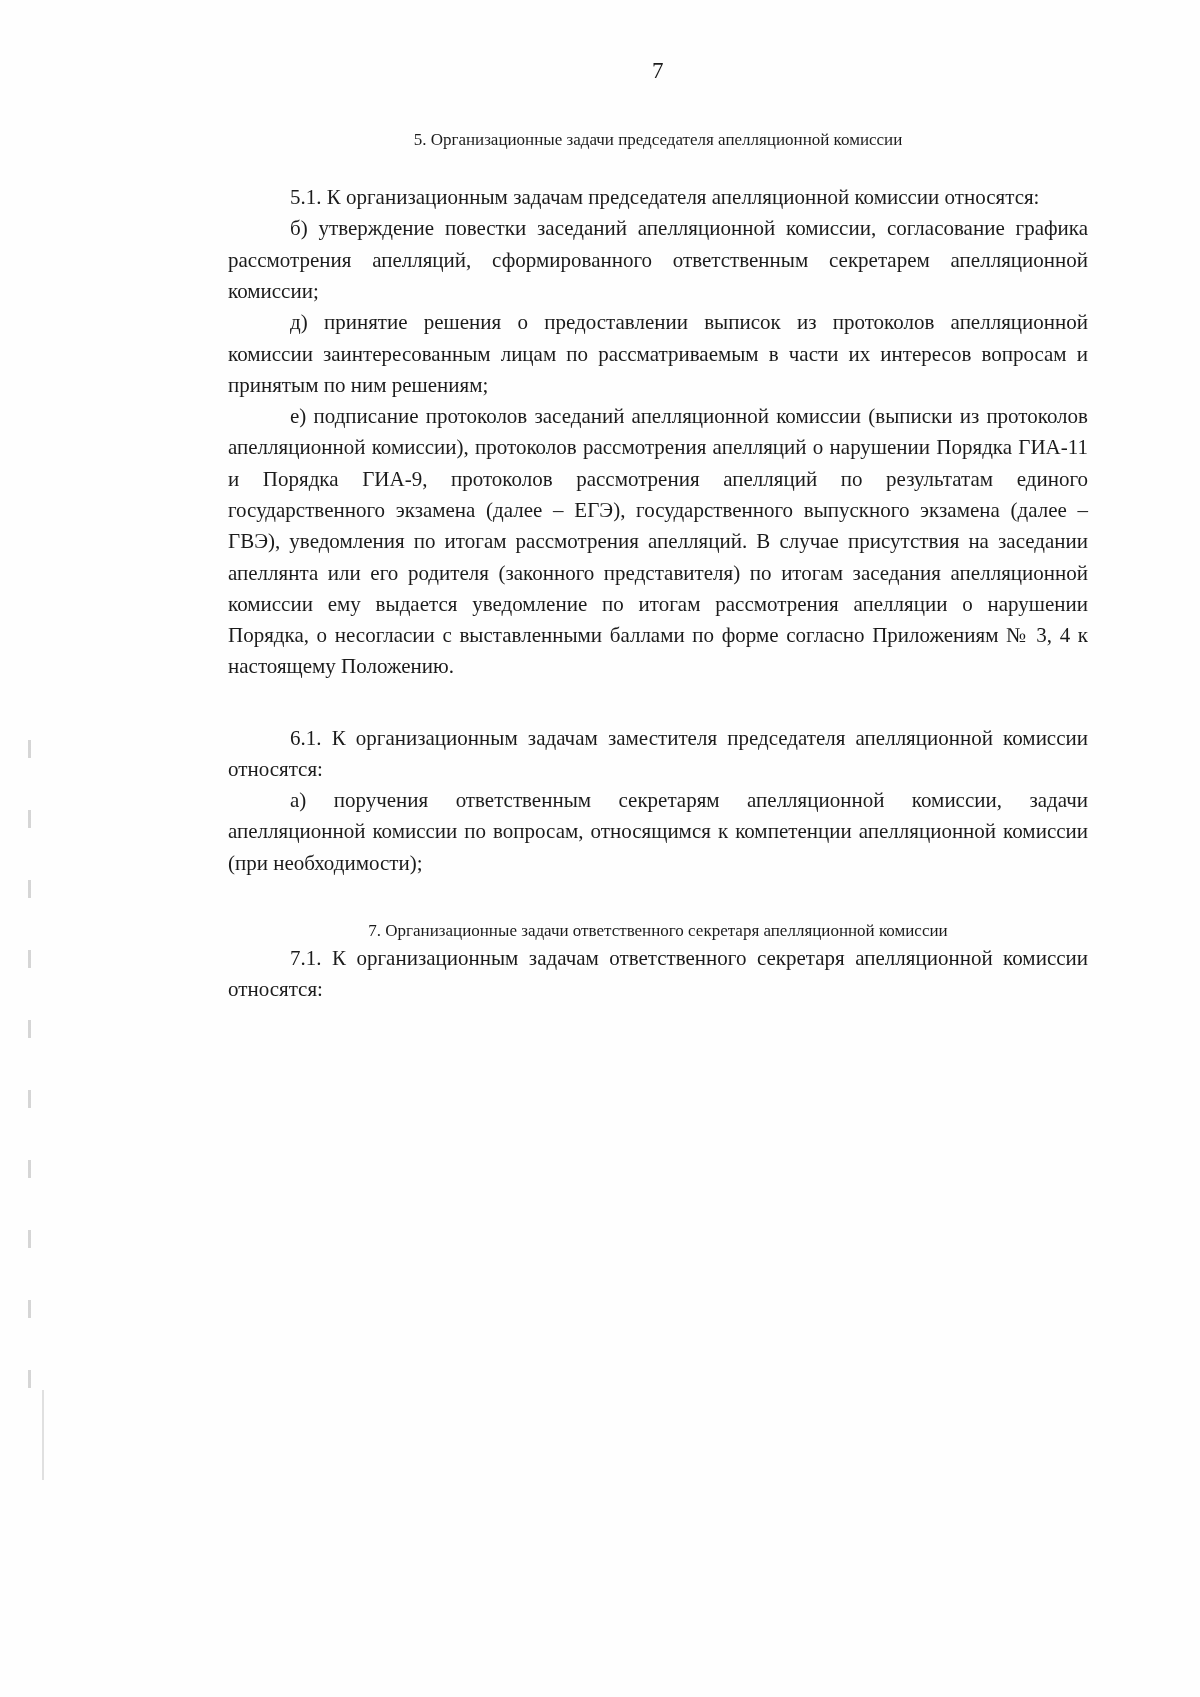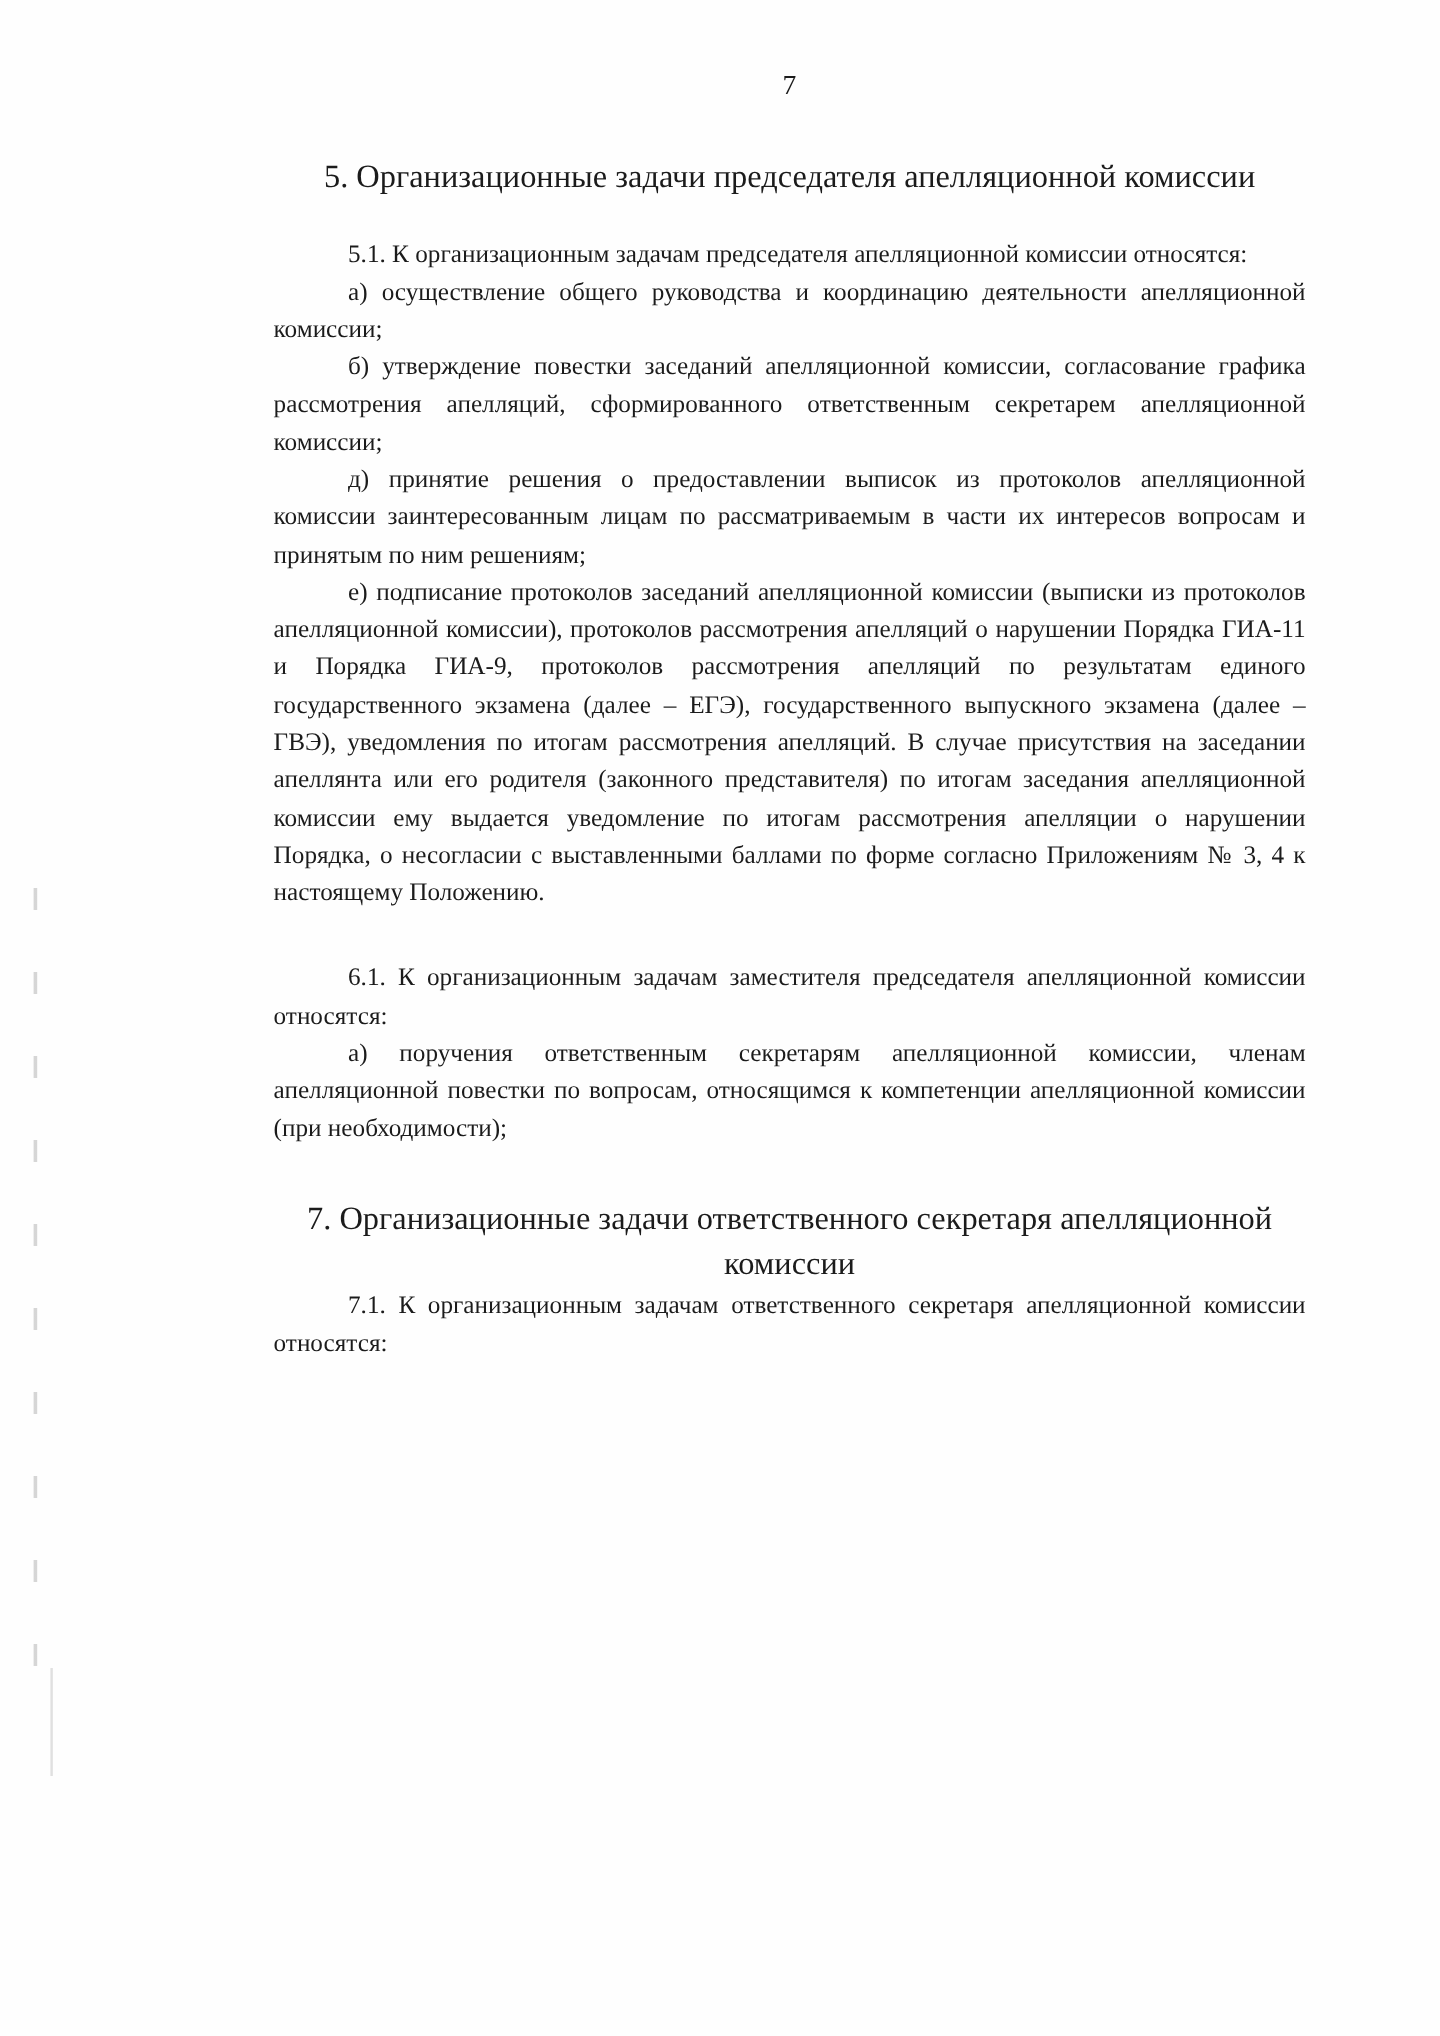--- a/index.html
+++ b/index.html
@@ -53,21 +53,21 @@
     width: 860px;
   }
   .page-number {
     text-align: center;
     font-size: 23px;
     letter-spacing: 0.5px;
     margin-bottom: 44px;
     color: #1b1b1b;
   }
   h2.heading {
-    font-size: 27px;
+    font-size: 17px;
     font-weight: normal;
     text-align: center;
     line-height: 1.42;
     margin: 0;
     padding: 0 10px;
   }
   .heading-gap-top { margin-top: 0px; }
   p.para {
     font-size: 21px;
     line-height: 1.49;
@@ -88,29 +88,28 @@
   <div class="scan-marks"></div>
   <div class="scan-marks2"></div>
 
   <div class="content">
 
     <div class="page-number">7</div>
 
     <h2 class="heading heading-gap-top">5. Организационные задачи председателя апелляционной комиссии</h2>
     <div class="sp-md"></div>
     <p class="para">5.1. К организационным задачам председателя апелляционной комиссии относятся:</p>
-    <p class="para">а) осуществление общего руководства и координацию деятельности апелляционной комиссии;</p>
     <p class="para">б) утверждение повестки заседаний апелляционной комиссии, согласование графика рассмотрения апелляций, сформированного ответственным секретарем апелляционной комиссии;</p>
     <p class="para">д) принятие решения о предоставлении выписок из протоколов апелляционной комиссии заинтересованным лицам по рассматриваемым в части их интересов вопросам и принятым по ним решениям;</p>
     <p class="para">е) подписание протоколов заседаний апелляционной комиссии (выписки из протоколов апелляционной комиссии), протоколов рассмотрения апелляций о нарушении Порядка ГИА-11 и Порядка ГИА-9, протоколов рассмотрения апелляций по результатам единого государственного экзамена (далее – ЕГЭ), государственного выпускного экзамена (далее – ГВЭ), уведомления по итогам рассмотрения апелляций. В случае присутствия на заседании апеллянта или его родителя (законного представителя) по итогам заседания апелляционной комиссии ему выдается уведомление по итогам рассмотрения апелляции о нарушении Порядка, о несогласии с выставленными баллами по форме согласно Приложениям № 3, 4 к настоящему Положению.</p>
 
     <div class="sp-lg"></div>
 
     <p class="para">6.1. К организационным задачам заместителя председателя апелляционной комиссии относятся:</p>
-    <p class="para">а) поручения ответственным секретарям апелляционной комиссии, членам апелляционной повестки по вопросам, относящимся к компетенции апелляционной комиссии (при необходимости);</p>
+    <p class="para">а) поручения ответственным секретарям апелляционной комиссии, задачи апелляционной комиссии по вопросам, относящимся к компетенции апелляционной комиссии (при необходимости);</p>
 
     <div class="sp-lg"></div>
 
     <h2 class="heading">7. Организационные задачи ответственного секретаря апелляционной комиссии</h2>
     <p class="para">7.1. К организационным задачам ответственного секретаря апелляционной комиссии относятся:</p>
 
   </div>
 </div>
 
 </body></html>

